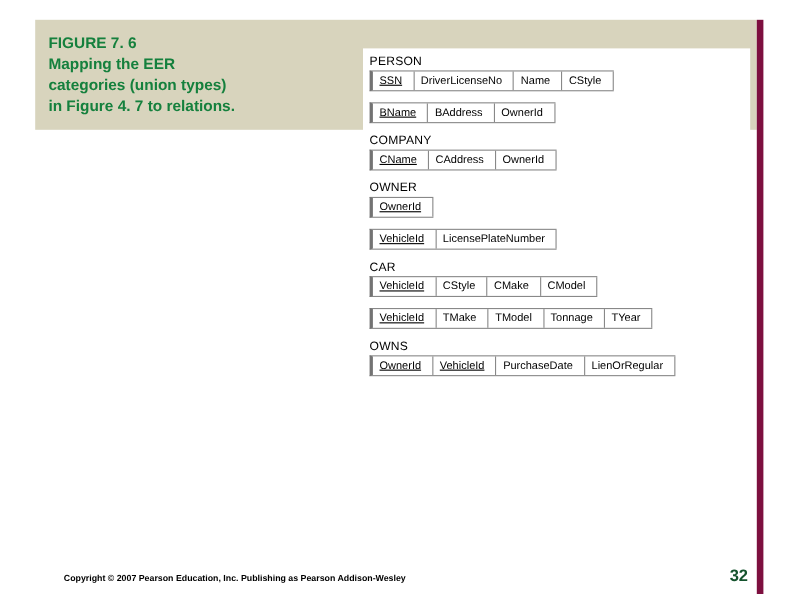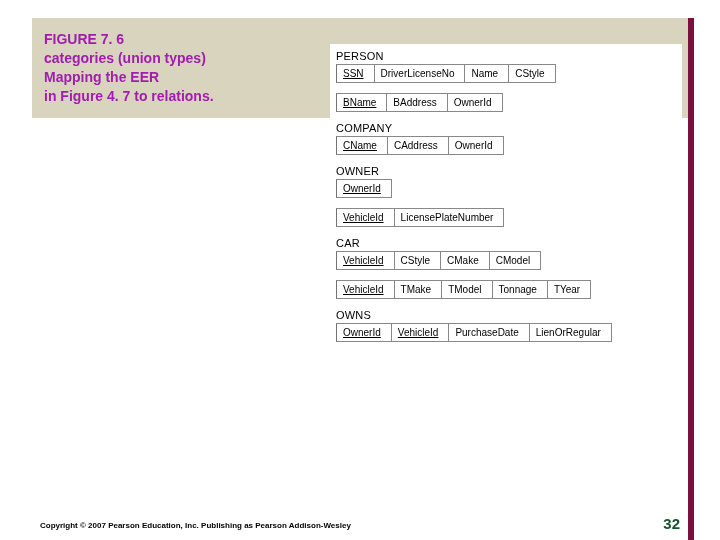--- a/index.html
+++ b/index.html
@@ -20,21 +20,21 @@
     height: 100px;
     background: #d8d4bd;
   }
   .caption {
     position: absolute;
     left: 44px;
     top: 30px;
     width: 220px;
     font-size: 14px;
     font-weight: bold;
-    color: #a21caf;
+    color: #15803d;
     line-height: 1.35;
   }
   .caption-line { display: block; }
   .diagram {
     position: absolute;
     left: 330px;
     top: 44px;
     width: 340px;
     background: #ffffff;
     padding: 6px 6px 10px 6px;
@@ -45,33 +45,33 @@
   .rel-name {
     font-size: 11px;
     font-family: Arial, Helvetica, sans-serif;
     margin-bottom: 2px;
     letter-spacing: 0.2px;
   }
   .rel-row {
     display: flex;
     border-top: 1px solid #888;
     border-bottom: 1px solid #888;
-    border-left: 1px solid #737373;
+    border-left: 3px solid #737373;
     width: max-content;
   }
   .rel-cell {
     font-size: 10px;
     padding: 3px 10px 3px 6px;
     border-right: 1px solid #888;
     white-space: nowrap;
   }
   .key { text-decoration: underline; }
   .footer {
     position: absolute;
-    left: 40px;
+    left: 58px;
     bottom: 10px;
     font-size: 8px;
     font-weight: bold;
     color: #000;
   }
   .pagenum {
     position: absolute;
     right: 40px;
     bottom: 8px;
     color: #14532d;
@@ -88,22 +88,22 @@
   }
 </style>
 </head>
 <body>
 
 <div class="topband"></div>
 <div class="vrule"></div>
 
 <div class="caption">
   <span class="caption-line">FIGURE 7. 6</span>
+  <span class="caption-line">Mapping the EER</span>
   <span class="caption-line">categories (union types)</span>
-  <span class="caption-line">Mapping the EER</span>
   <span class="caption-line">in Figure 4. 7 to relations.</span>
 </div>
 
 <div class="diagram" id="diagram">
     <div class="rel">
       <div class="rel-name">PERSON</div>
       <div class="rel-row">
         <div class="rel-cell key">SSN</div>
         <div class="rel-cell">DriverLicenseNo</div>
         <div class="rel-cell">Name</div>

